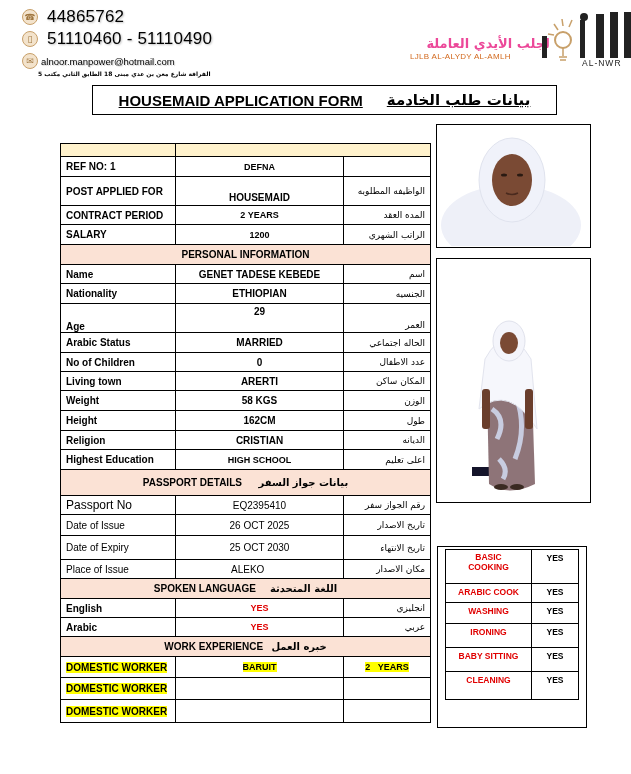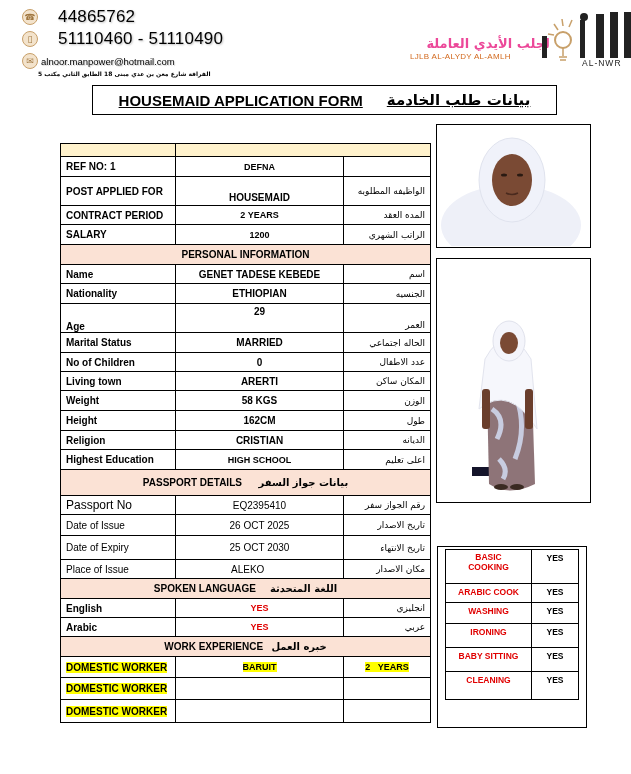--- a/index.html
+++ b/index.html
@@ -2,21 +2,21 @@
 <html><head>
 <meta charset="utf-8">
 <style>
   * { box-sizing: border-box; margin: 0; padding: 0; }
   html, body { width: 631px; height: 774px; background: #fff; overflow: hidden; }
   body { position: relative; font-family: "Liberation Sans", "DejaVu Sans", sans-serif; color: #000; }
 
   
   .contact-row { position: absolute; left: 22px; display: flex; align-items: center; }
   .c-icon { width: 16px; height: 16px; border-radius: 50%; border: 1.5px solid #c8a06a; background: #f3e3cc; display:flex; align-items:center; justify-content:center; color:#a07740; font-size: 9px; line-height: 1; }
-  .c-phone { font-size: 17px; font-weight: 500; margin-left: 20px; text-shadow: 1px 1px 2px rgba(0,0,0,0.25); letter-spacing: 0.2px; }
+  .c-phone { font-size: 17px; font-weight: 500; margin-left: 9px; text-shadow: 1px 1px 2px rgba(0,0,0,0.25); letter-spacing: 0.2px; }
   .c-email { font-size: 9.5px; margin-left: 3px; text-shadow: 1px 1px 1px rgba(0,0,0,0.2); }
   .c-address { position:absolute; left: 38px; top: 70px; font-size: 6px; font-weight: bold; direction: rtl; font-family: "DejaVu Sans", sans-serif; }
 
   
   .logo-ar { position:absolute; left: 408px; top: 36px; font-size: 13px; font-weight: bold; color: #ec4899; direction: rtl; font-family: "DejaVu Sans", sans-serif; width: 142px; text-align: right; }
   .logo-en { position:absolute; left: 410px; top: 52px; font-size: 8px; color: #d2691e; letter-spacing: 0.3px; }
   .logo-mark { position:absolute; left: 540px; top: 10px; width: 91px; height: 62px; }
   .logo-sub { position:absolute; left: 582px; top: 58px; font-size: 8.5px; color: #222; letter-spacing: 1px; }
 
   
@@ -132,21 +132,21 @@
         <td class="lbl" style="height:20px">Nationality</td>
         <td class="val" style="font-size:10px">ETHIOPIAN</td>
         <td class="ar">الجنسيه</td>
       </tr>
       <tr>
         <td class="lbl" style="height: 29px; vertical-align: bottom;">Age</td>
         <td class="val" style="vertical-align:top;padding-top:2px;font-size:10px">29</td>
         <td class="ar" style="vertical-align:bottom;padding-bottom:2px">العمر</td>
       </tr>
       <tr>
-        <td class="lbl" style="height:20px">Marital Status</td>
+        <td class="lbl" style="height:20px">Arabic Status</td>
         <td class="val" style="font-size:10px">MARRIED</td>
         <td class="ar">الحاله اجتماعي</td>
       </tr>
       <tr>
         <td class="lbl" style="height:19px">No of Children</td>
         <td class="val" style="font-size:10px">0</td>
         <td class="ar">عدد الاطفال</td>
       </tr>
       <tr>
         <td class="lbl" style="height:19px">Living town</td>

